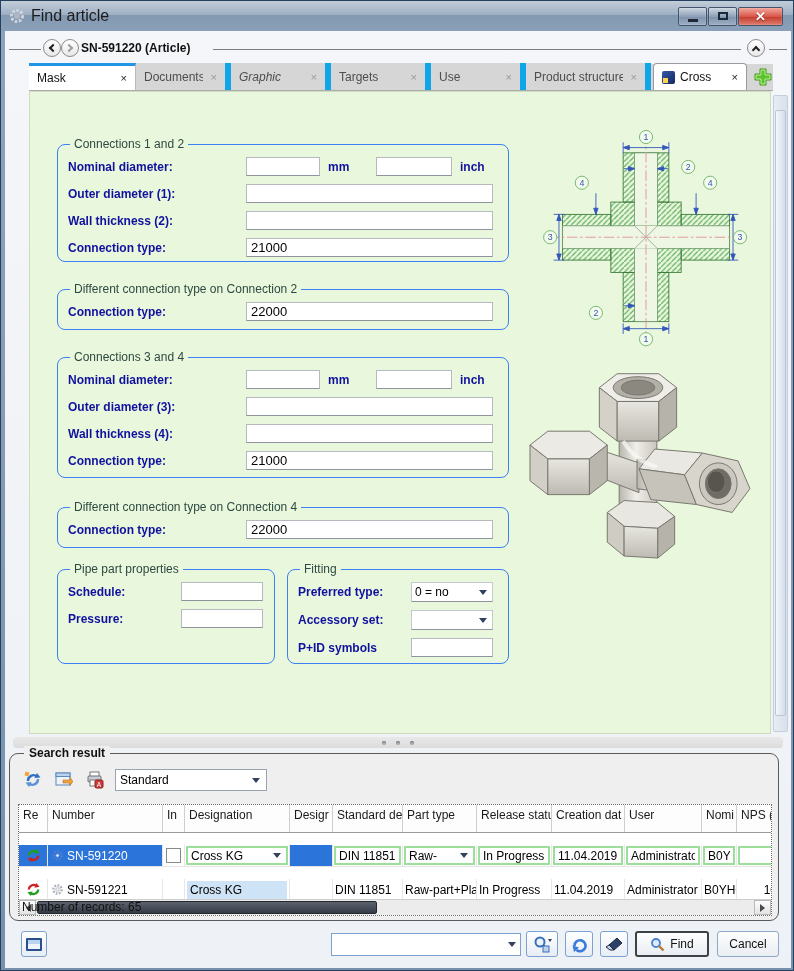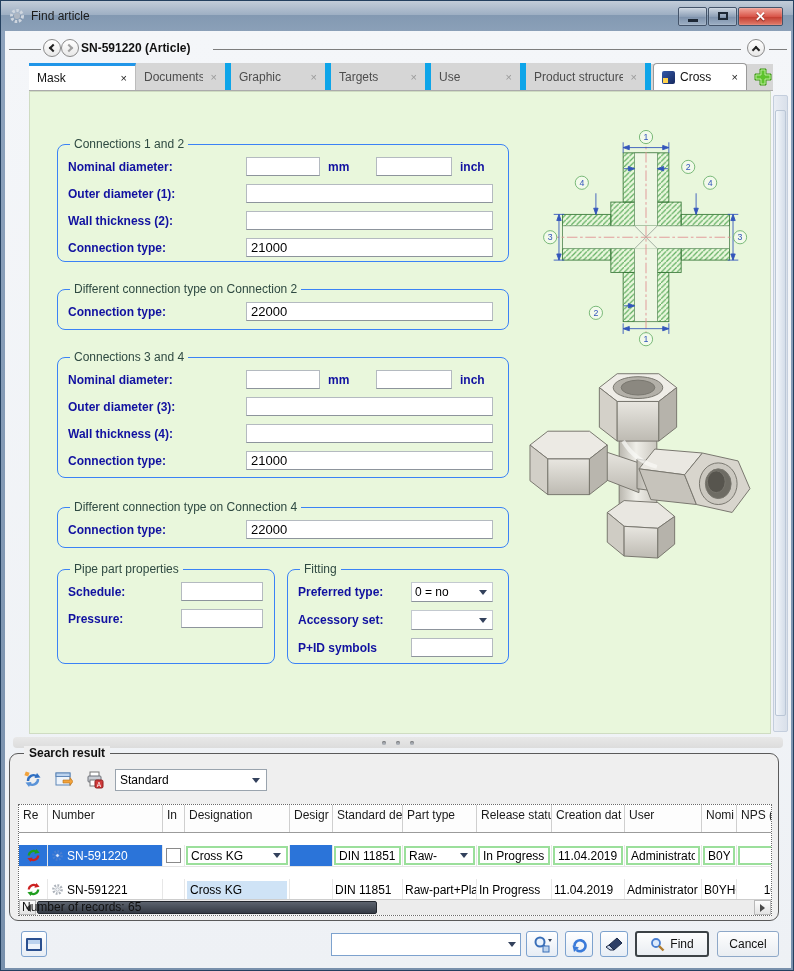--- a/index.html
+++ b/index.html
@@ -7,21 +7,21 @@
   body { position:relative; background:#d7dde6; overflow:hidden; }
 
   
   .window { position:absolute; left:0; top:0; width:794px; height:971px;
             background:linear-gradient(180deg,#8ea3bd,#7890ac);
             border:1px solid #24405f; }
   .titlebar { position:absolute; left:0; top:0; width:100%; height:30px;
               background:linear-gradient(180deg,#c3cdd9 0%,#9fb0c4 45%,#8399b2 46%,#8ba0b8 100%);
               display:flex; align-items:center; padding:0 8px; }
   .app-icon { width:16px; height:16px; margin-right:6px; }
-  .title-text { font-size:12px; color:#1b1b1b; }
+  .title-text { font-size:16px; color:#1b1b1b; }
   .winbtns { margin-left:auto; display:flex; gap:1px; padding-right:2px; }
   .winbtn { width:29px; height:19px; border:1px solid #44546a; border-radius:2px;
             background:linear-gradient(180deg,#cdd6e1,#8fa1b8 50%,#7c90aa 51%,#9dafc4);
             display:flex; align-items:center; justify-content:center;
             font-size:11px; color:#15202e; box-shadow:inset 0 0 1px #fff; }
   .winbtn.close { width:45px; background:linear-gradient(180deg,#f2a69b,#d9574b 50%,#c23a2e 51%,#e07d6c);
                   color:#fff; font-weight:bold; }
   .win-glyph-min { width:10px; height:3px; background:#1d2836; margin-top:8px; }
   .win-glyph-max { width:10px; height:8px; border:2px solid #1d2836; background:transparent; }
   .win-glyph-close { color:#fff; font-weight:bold; font-size:13px; line-height:1; text-shadow:0 1px 1px #7a1e15; }
@@ -186,21 +186,21 @@
 
     <div class="tabbar">
       <div class="tab active" style="width:107px;">
         <span class="label">Mask</span>
         <span class="x">×</span>
       </div>
       <div class="tab" style="width:95px;">
         <span class="label">Documents</span>
         <span class="x">×</span>
       </div>
-      <div class="tab" style="width:100px;">
+      <div class="tab" style="width:100px;font-style:italic;">
         <span class="label">Graphic</span>
         <span class="x">×</span>
       </div>
       <div class="tab" style="width:100px;">
         <span class="label">Targets</span>
         <span class="x">×</span>
       </div>
       <div class="tab" style="width:95px;">
         <span class="label">Use</span>
         <span class="x">×</span>

